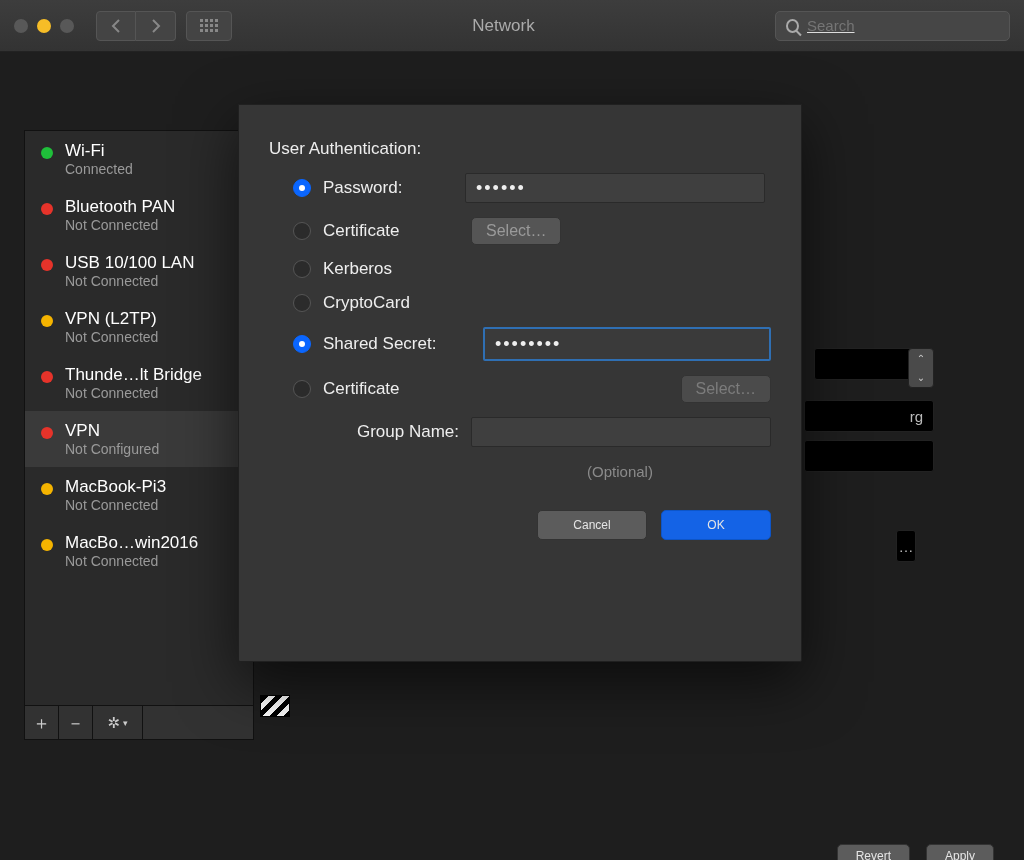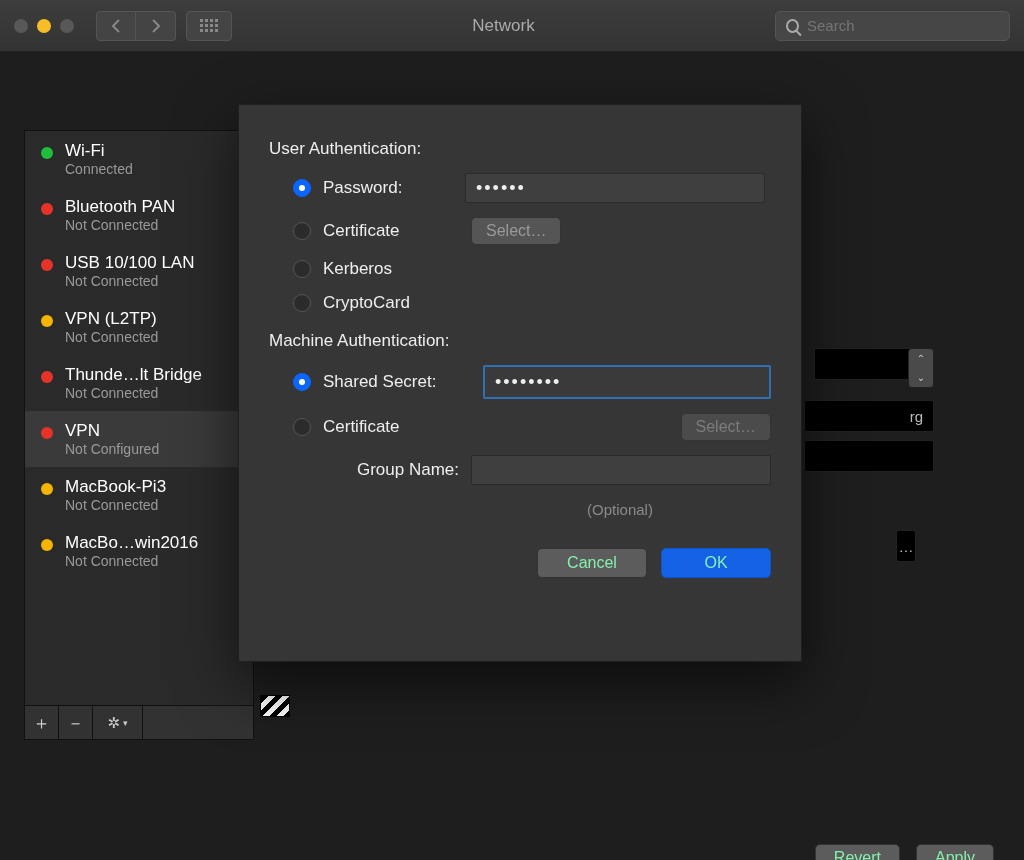--- a/index.html
+++ b/index.html
@@ -21,21 +21,21 @@
     display:flex;align-items:center;justify-content:center;border-radius:4px;
     color:#888;
   }
   .tb-btn.grid{width:46px;}
   .tb-group{display:flex;gap:0;}
   .tb-group .tb-btn:first-child{border-radius:4px 0 0 4px;}
   .tb-group .tb-btn:last-child{border-radius:0 4px 4px 0;border-left:none;}
   .title-center{flex:1;text-align:center;color:#aaa;font-size:17px;}
   .search-wrap{
     width:235px;height:30px;background:#464646;border:1px solid #555;border-radius:5px;
-    display:flex;align-items:center;gap:8px;padding:0 10px;
+    display:flex;align-items:center;gap:8px;padding:0 10px;text-decoration:underline;
   }
   .search-wrap input{background:transparent;border:none;outline:none;color:#ccc;font-size:15px;width:100%;}
   .mag{width:14px;height:14px;border:2px solid #aaa;border-radius:50%;position:relative;}
   .mag::after{content:"";position:absolute;width:7px;height:2px;background:#aaa;transform:rotate(45deg);bottom:-3px;right:-5px;}
 
   
   .content{display:flex;padding:0;height:calc(100% - 52px);position:relative;}
   .sidebar-panel{
     width:230px;margin:78px 0 0 24px;height:610px;
     background:#2a2a2a;border:1px solid #111;display:flex;flex-direction:column;
@@ -71,22 +71,22 @@
     border:1px solid #000;
   }
 
   
   .right-bottom{
     position:absolute;left:330px;right:30px;top:685px;display:flex;align-items:center;gap:14px;
   }
   .chk{width:16px;height:16px;background:#555;border-radius:3px;display:inline-flex;align-items:center;justify-content:center;color:#eee;font-size:13px;}
   .chk::after{content:"✓";}
   .btn{
-    background:#5c5c5c;border:1px solid #333;color:#86efac;border-radius:5px;
-    padding:4px 18px;font-size:16px;
+    background:#5c5c5c;border:1px solid #333;color:#e5e5e5;border-radius:5px;
+    padding:4px 18px;font-size:12px;
   }
   .btn.small{padding:3px 16px;}
   .help{
     width:24px;height:24px;border-radius:50%;background:#555;display:flex;align-items:center;justify-content:center;
     color:#ddd;font-size:15px;
   }
   .bottom-buttons{
     position:absolute;right:30px;top:792px;display:flex;gap:16px;
   }
 
@@ -298,21 +298,20 @@
     </div>
     <div class="radio-row">
       <span class="radio"></span>
       <span class="r-label">Kerberos</span>
     </div>
     <div class="radio-row">
       <span class="radio"></span>
       <span class="r-label">CryptoCard</span>
     </div>
 
-    <div class="section-label" style="margin-top:18px;">Machine Authentication:</div>
 
     <div class="radio-row">
       <span class="radio sel"></span>
       <span class="r-label" style="min-width:148px;">Shared Secret:</span>
       <input class="tf pw2 focused" value="••••••••" style="">
     </div>
     <div class="radio-row">
       <span class="radio"></span>
       <span class="r-label" style="flex:1;">Certificate</span>
       <button class="select-btn dim">Select…</button>

